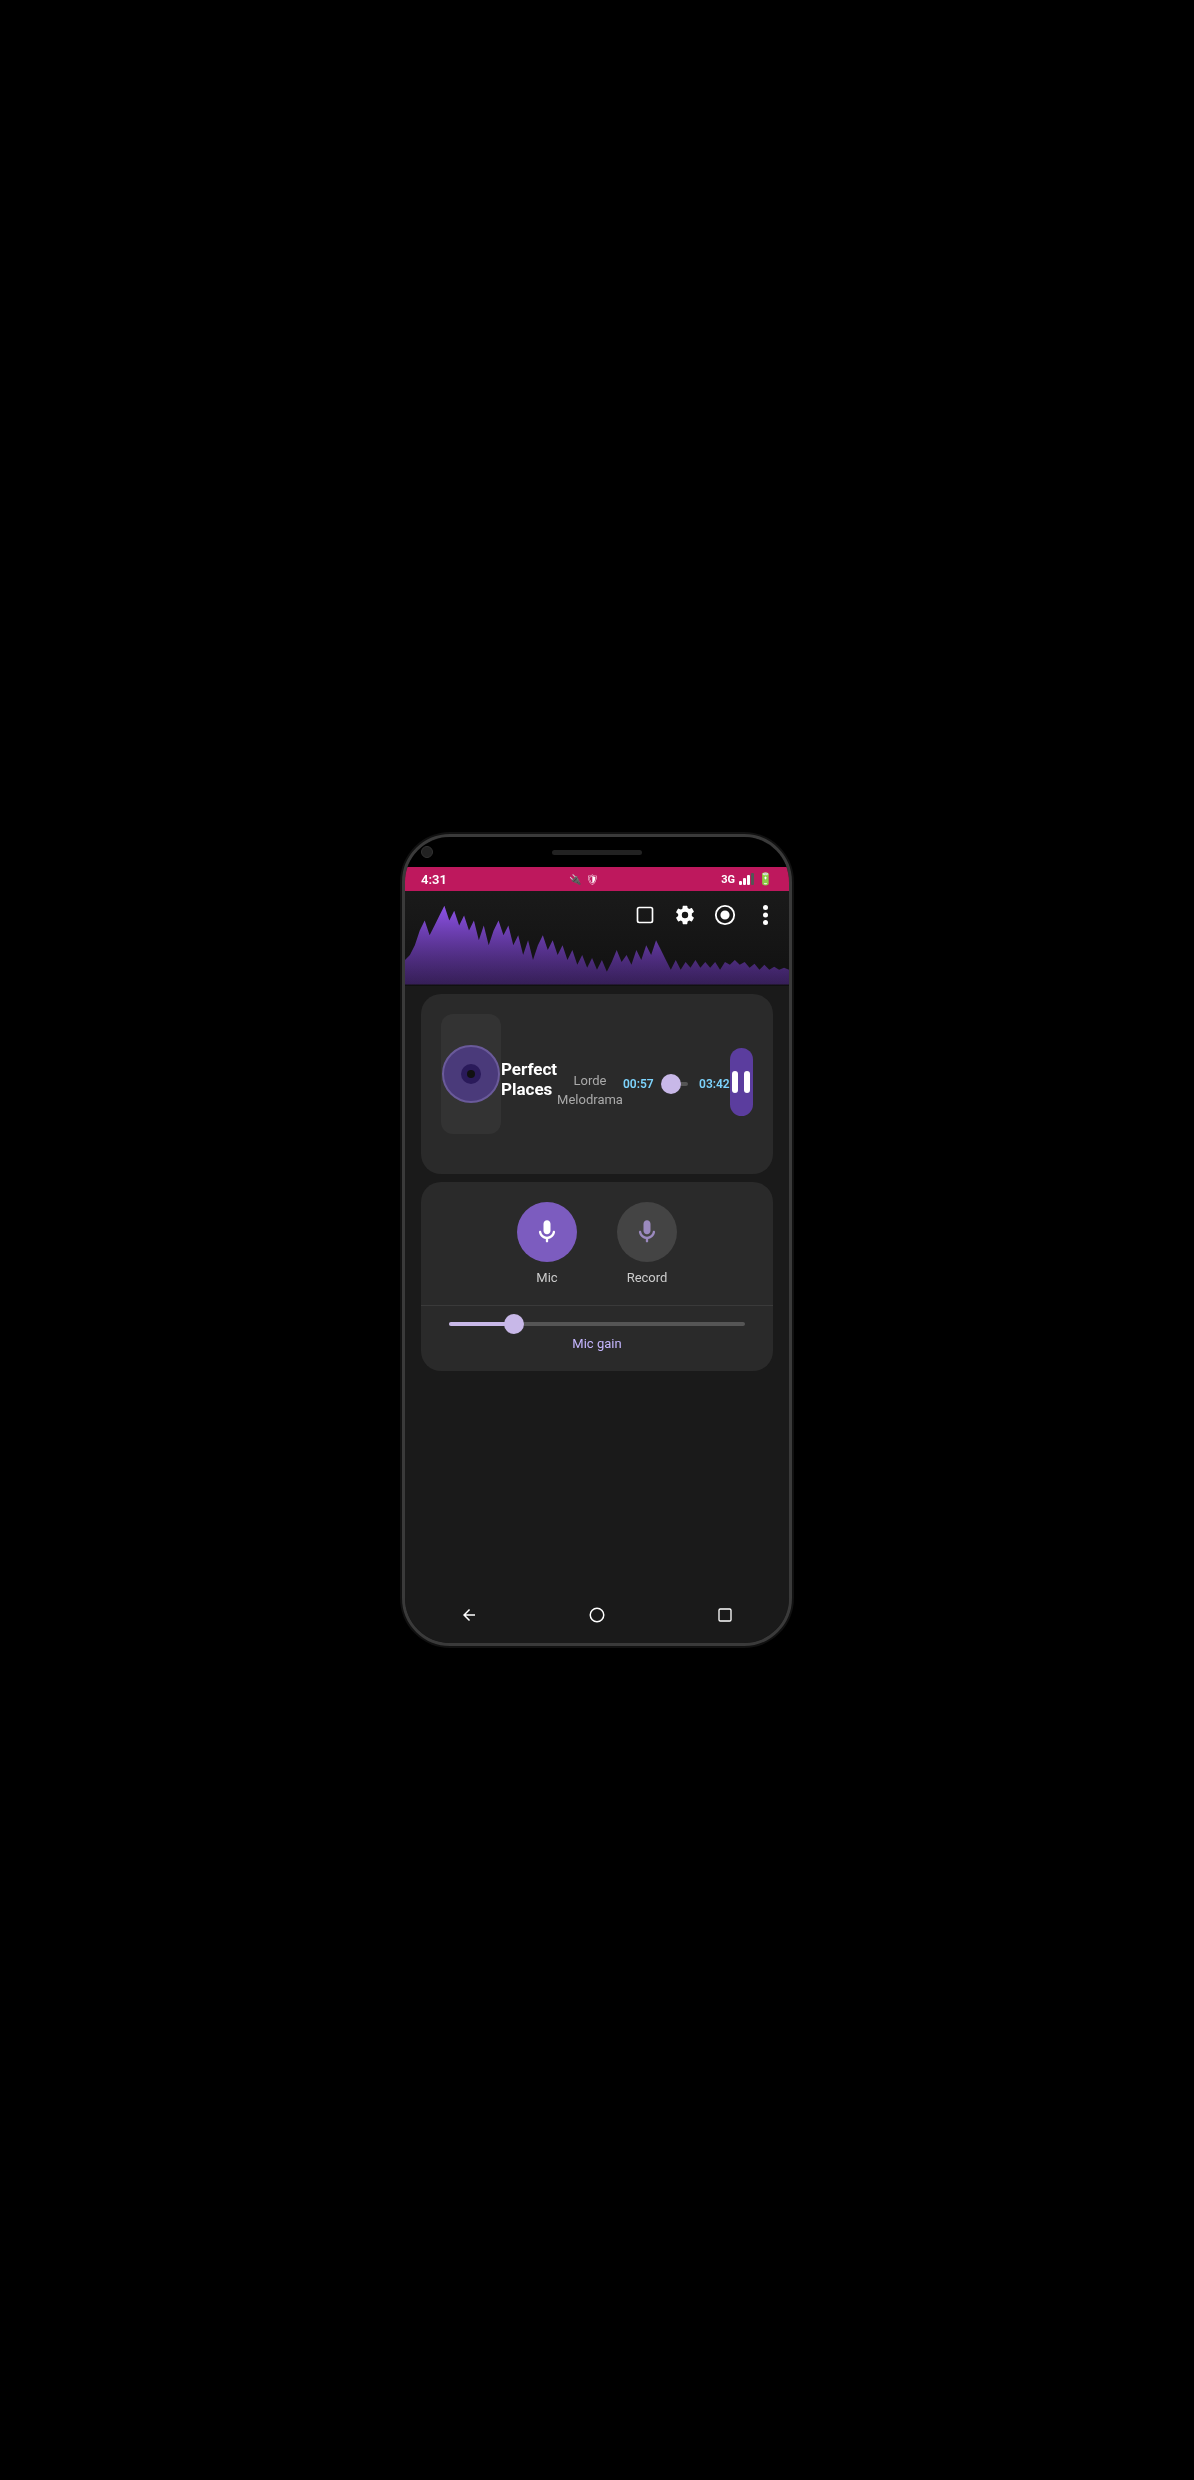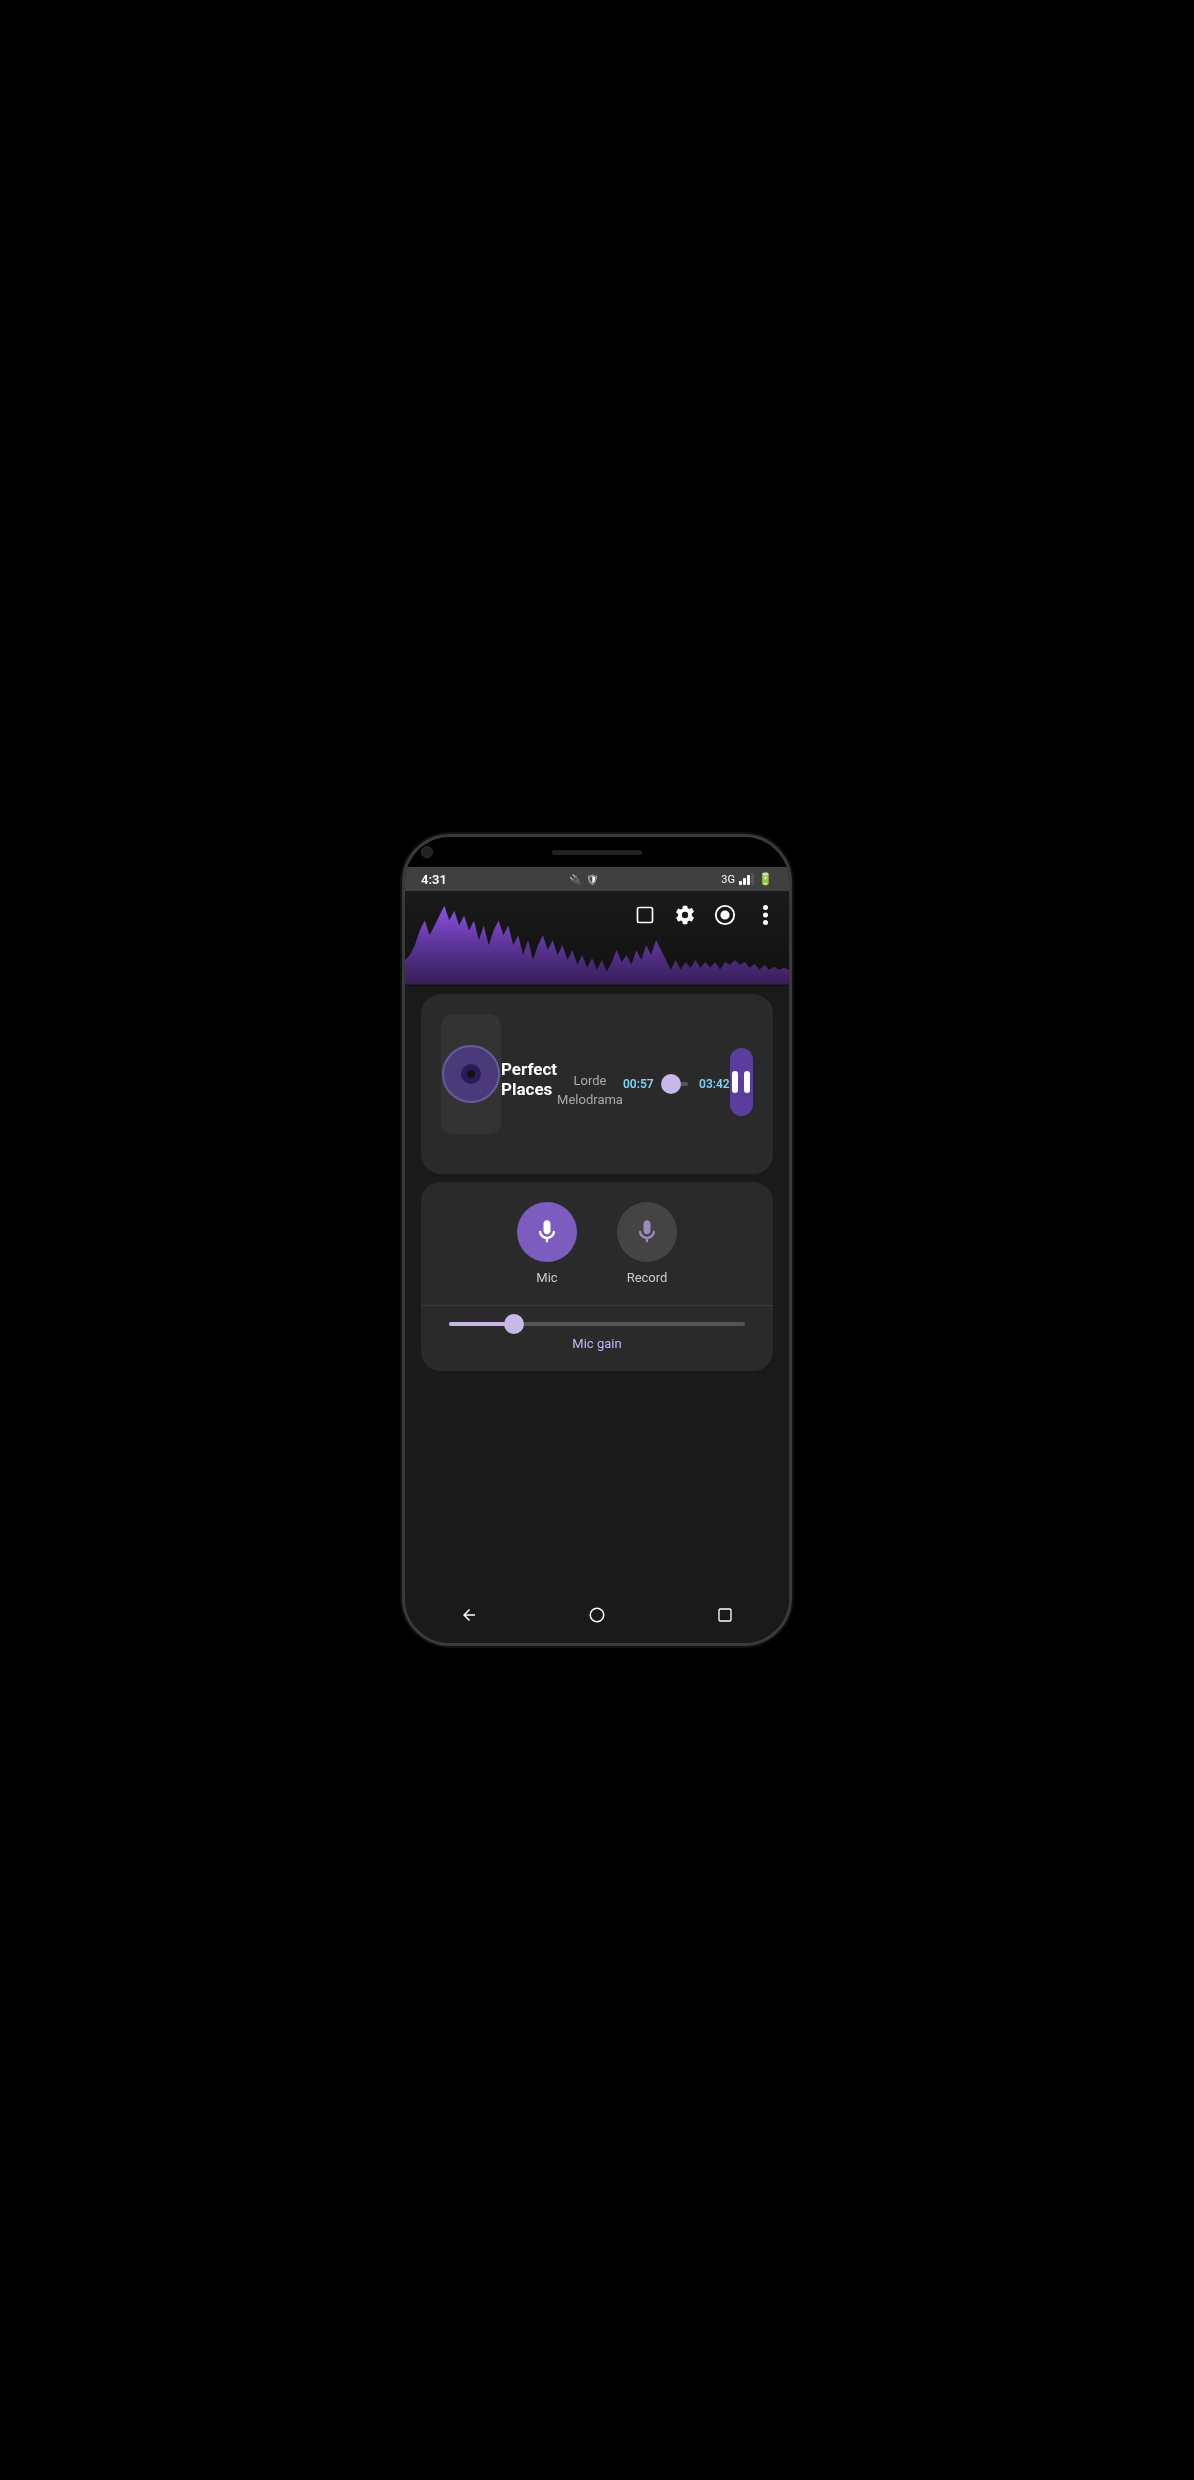--- a/index.html
+++ b/index.html
@@ -52,21 +52,21 @@
       background: #222;
       border-radius: 3px;
     }
 
     .status-bar {
       position: absolute;
       top: 30px;
       left: 0;
       right: 0;
       height: 24px;
-      background: #404040;
+      background: #be185d;
       display: flex;
       align-items: center;
       justify-content: space-between;
       padding: 0 16px;
       z-index: 10;
     }
 
     .status-time {
       color: #fff;
       font-size: 13px;
@@ -377,21 +377,21 @@
     <div style="width:12px"></div>
   </div>
 
   <div class="status-bar">
     <span class="status-time">4:31</span>
     <div class="status-notif-icons">
       <span style="font-size:10px">🔌</span>
       <span style="font-size:10px">🛡</span>
     </div>
     <div class="status-icons">
-      <span style="font-size:11px;color:#fff;font-weight:400">3G</span>
+      <span style="font-size:11px;color:#fff;font-weight:700">3G</span>
       <div class="signal-bars">
         <div class="signal-bar" style="height:4px"></div>
         <div class="signal-bar" style="height:7px"></div>
         <div class="signal-bar" style="height:10px"></div>
         <div class="signal-bar" style="height:12px;background:#555"></div>
       </div>
       <span style="font-size:12px">🔋</span>
     </div>
   </div>
 

